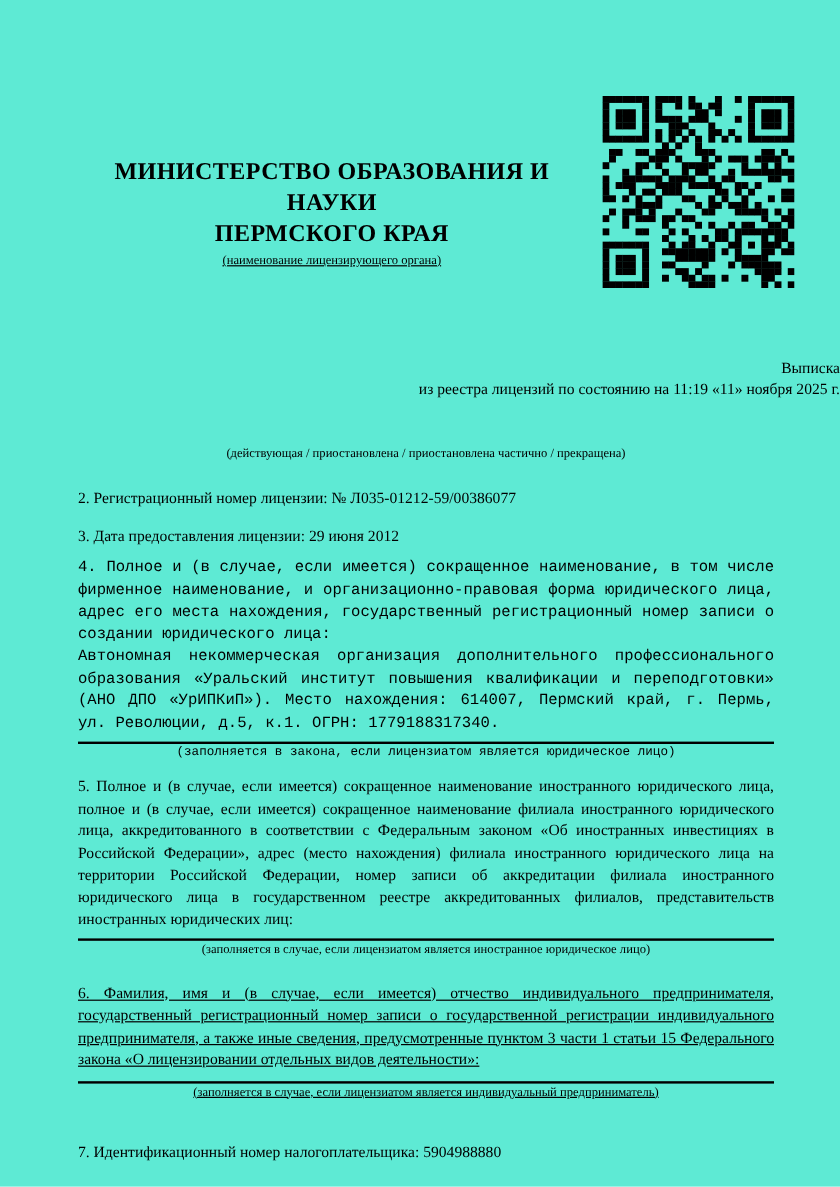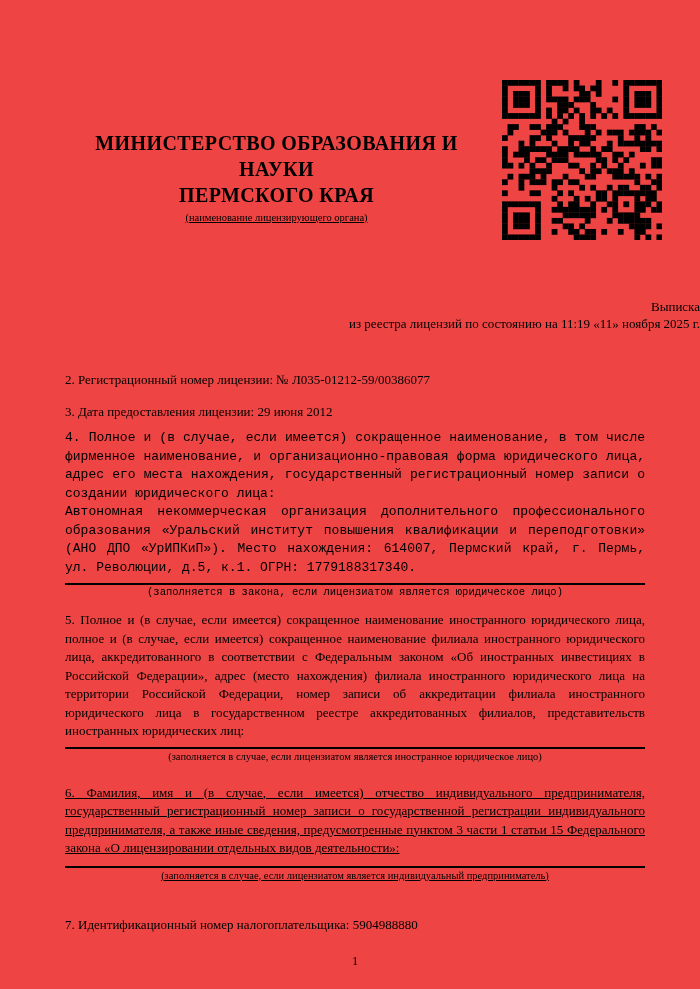--- a/index.html
+++ b/index.html
@@ -6,21 +6,21 @@
   html, body { background: #ffffff; }
   body {
     font-family: "Liberation Serif", "DejaVu Serif", serif;
     color: #000000;
     width: 700px;
   }
   .page {
     position: relative;
     width: 700px;
     height: 989px;
-    background: #ef4444;
+    background: #5eead4;
     overflow: hidden;
   }
 
   
   .header {
     display: flex;
     align-items: flex-start;
     padding: 80px 38px 0 65px;
   }
   .ministry {
@@ -502,20 +502,21 @@
   </div>
 
   <div class="doc-title">
     <div>Выписка</div>
     <div>из реестра лицензий по состоянию на 11:19 «11» ноября 2025 г.</div>
   </div>
 
   <div class="content">
 
     <div class="item-1">
+      <div class="small-caption">(действующая / приостановлена / приостановлена частично / прекращена)</div>
     </div>
 
     <div class="item-2">
       <div>2. Регистрационный номер лицензии: № Л035-01212-59/00386077</div>
     </div>
 
     <div class="item-3">
       <div>3. Дата предоставления лицензии: 29 июня 2012</div>
     </div>
 

